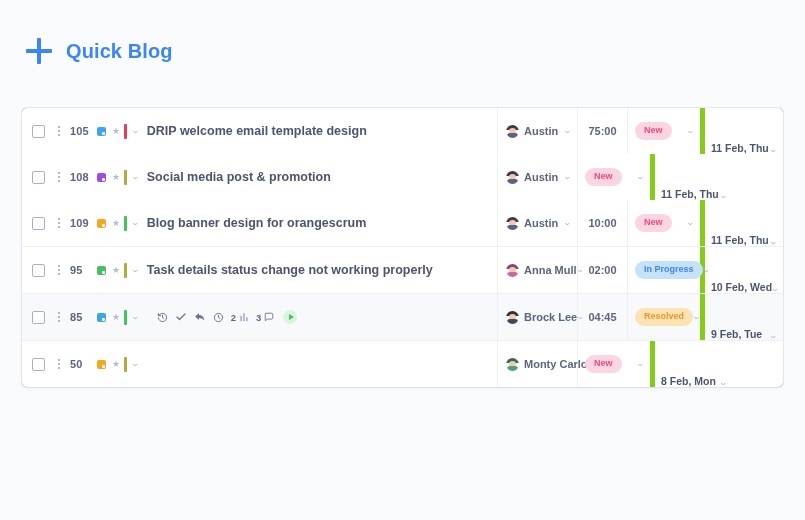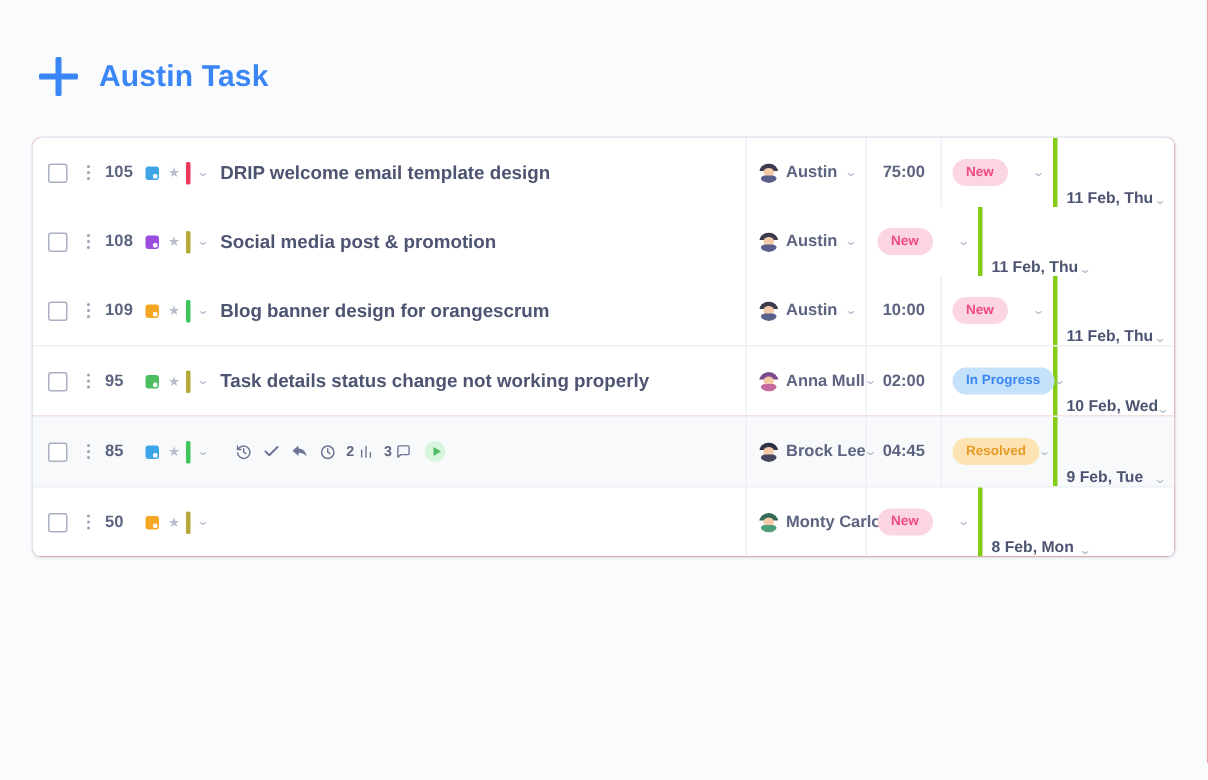--- a/index.html
+++ b/index.html
@@ -25,23 +25,23 @@
     content:"";position:absolute;background:#3b86f7;border-radius:1px;
   }
   .plus-icon:before{left:0;top:11px;width:26px;height:4px;}
   .plus-icon:after{top:0;left:11px;height:26px;width:4px;}
   .quick-task-label{
     font-size:20px;color:#3b86f7;font-weight:bold;letter-spacing:.1px;
   }
 
   
   .card{
-    position:absolute;left:22px;top:92px;
+    position:absolute;left:22px;top:108px;
     width:761px;
-    background:#ef4444;
+    background:#737373;
     border-radius:5px;
     box-shadow:0 1px 3px rgba(110,120,150,.13), 0 0 0 1px rgba(226,230,240,.75);
     overflow:hidden;
   }
 
   .group{background:#fff;}
   .group + .group{border-top:1px solid #eef0f5;}
 
   .row{
     display:flex;align-items:stretch;
@@ -60,21 +60,21 @@
     width:80px;flex:none;display:flex;align-items:center;justify-content:flex-start;
     border-right:1px solid #eef0f5;box-sizing:border-box;padding-left:8px;
     position:relative;
   }
   .c-time{
     width:50px;flex:none;display:flex;align-items:center;justify-content:center;
     border-right:1px solid #eef0f5;box-sizing:border-box;
   }
   .c-status{
     width:77px;flex:none;display:flex;align-items:center;justify-content:flex-start;
-    border-right:3px solid #84cc16;box-sizing:border-box;padding-left:7px;
+    border-right:5px solid #84cc16;box-sizing:border-box;padding-left:7px;
     position:relative;
   }
   .c-date{
     width:78px;flex:none;display:flex;align-items:flex-end;justify-content:flex-start;
     box-sizing:border-box;padding-left:6px;position:relative;
   }
 
   
   .chk{
     width:11px;height:11px;border:1.4px solid #a9b0c4;border-radius:2px;
@@ -158,21 +158,21 @@
   }
   .dval{font-size:10.5px;color:#4d5472;font-weight:bold;white-space:nowrap;}
 </style>
 </head>
 <body>
 
 <div class="page">
 
   <div class="quick-task">
     <span class="plus-icon"></span>
-    <span class="quick-task-label">Austin Task</span>
+    <span class="quick-task-label">Quick Blog</span>
   </div>
 
   <div class="card" id="task-card">
       <div class="group">
         <div class="row">
           <div class="c-task">
             <span class="chk"></span>
             <span class="kebab">
               <i></i>
               <i></i>

